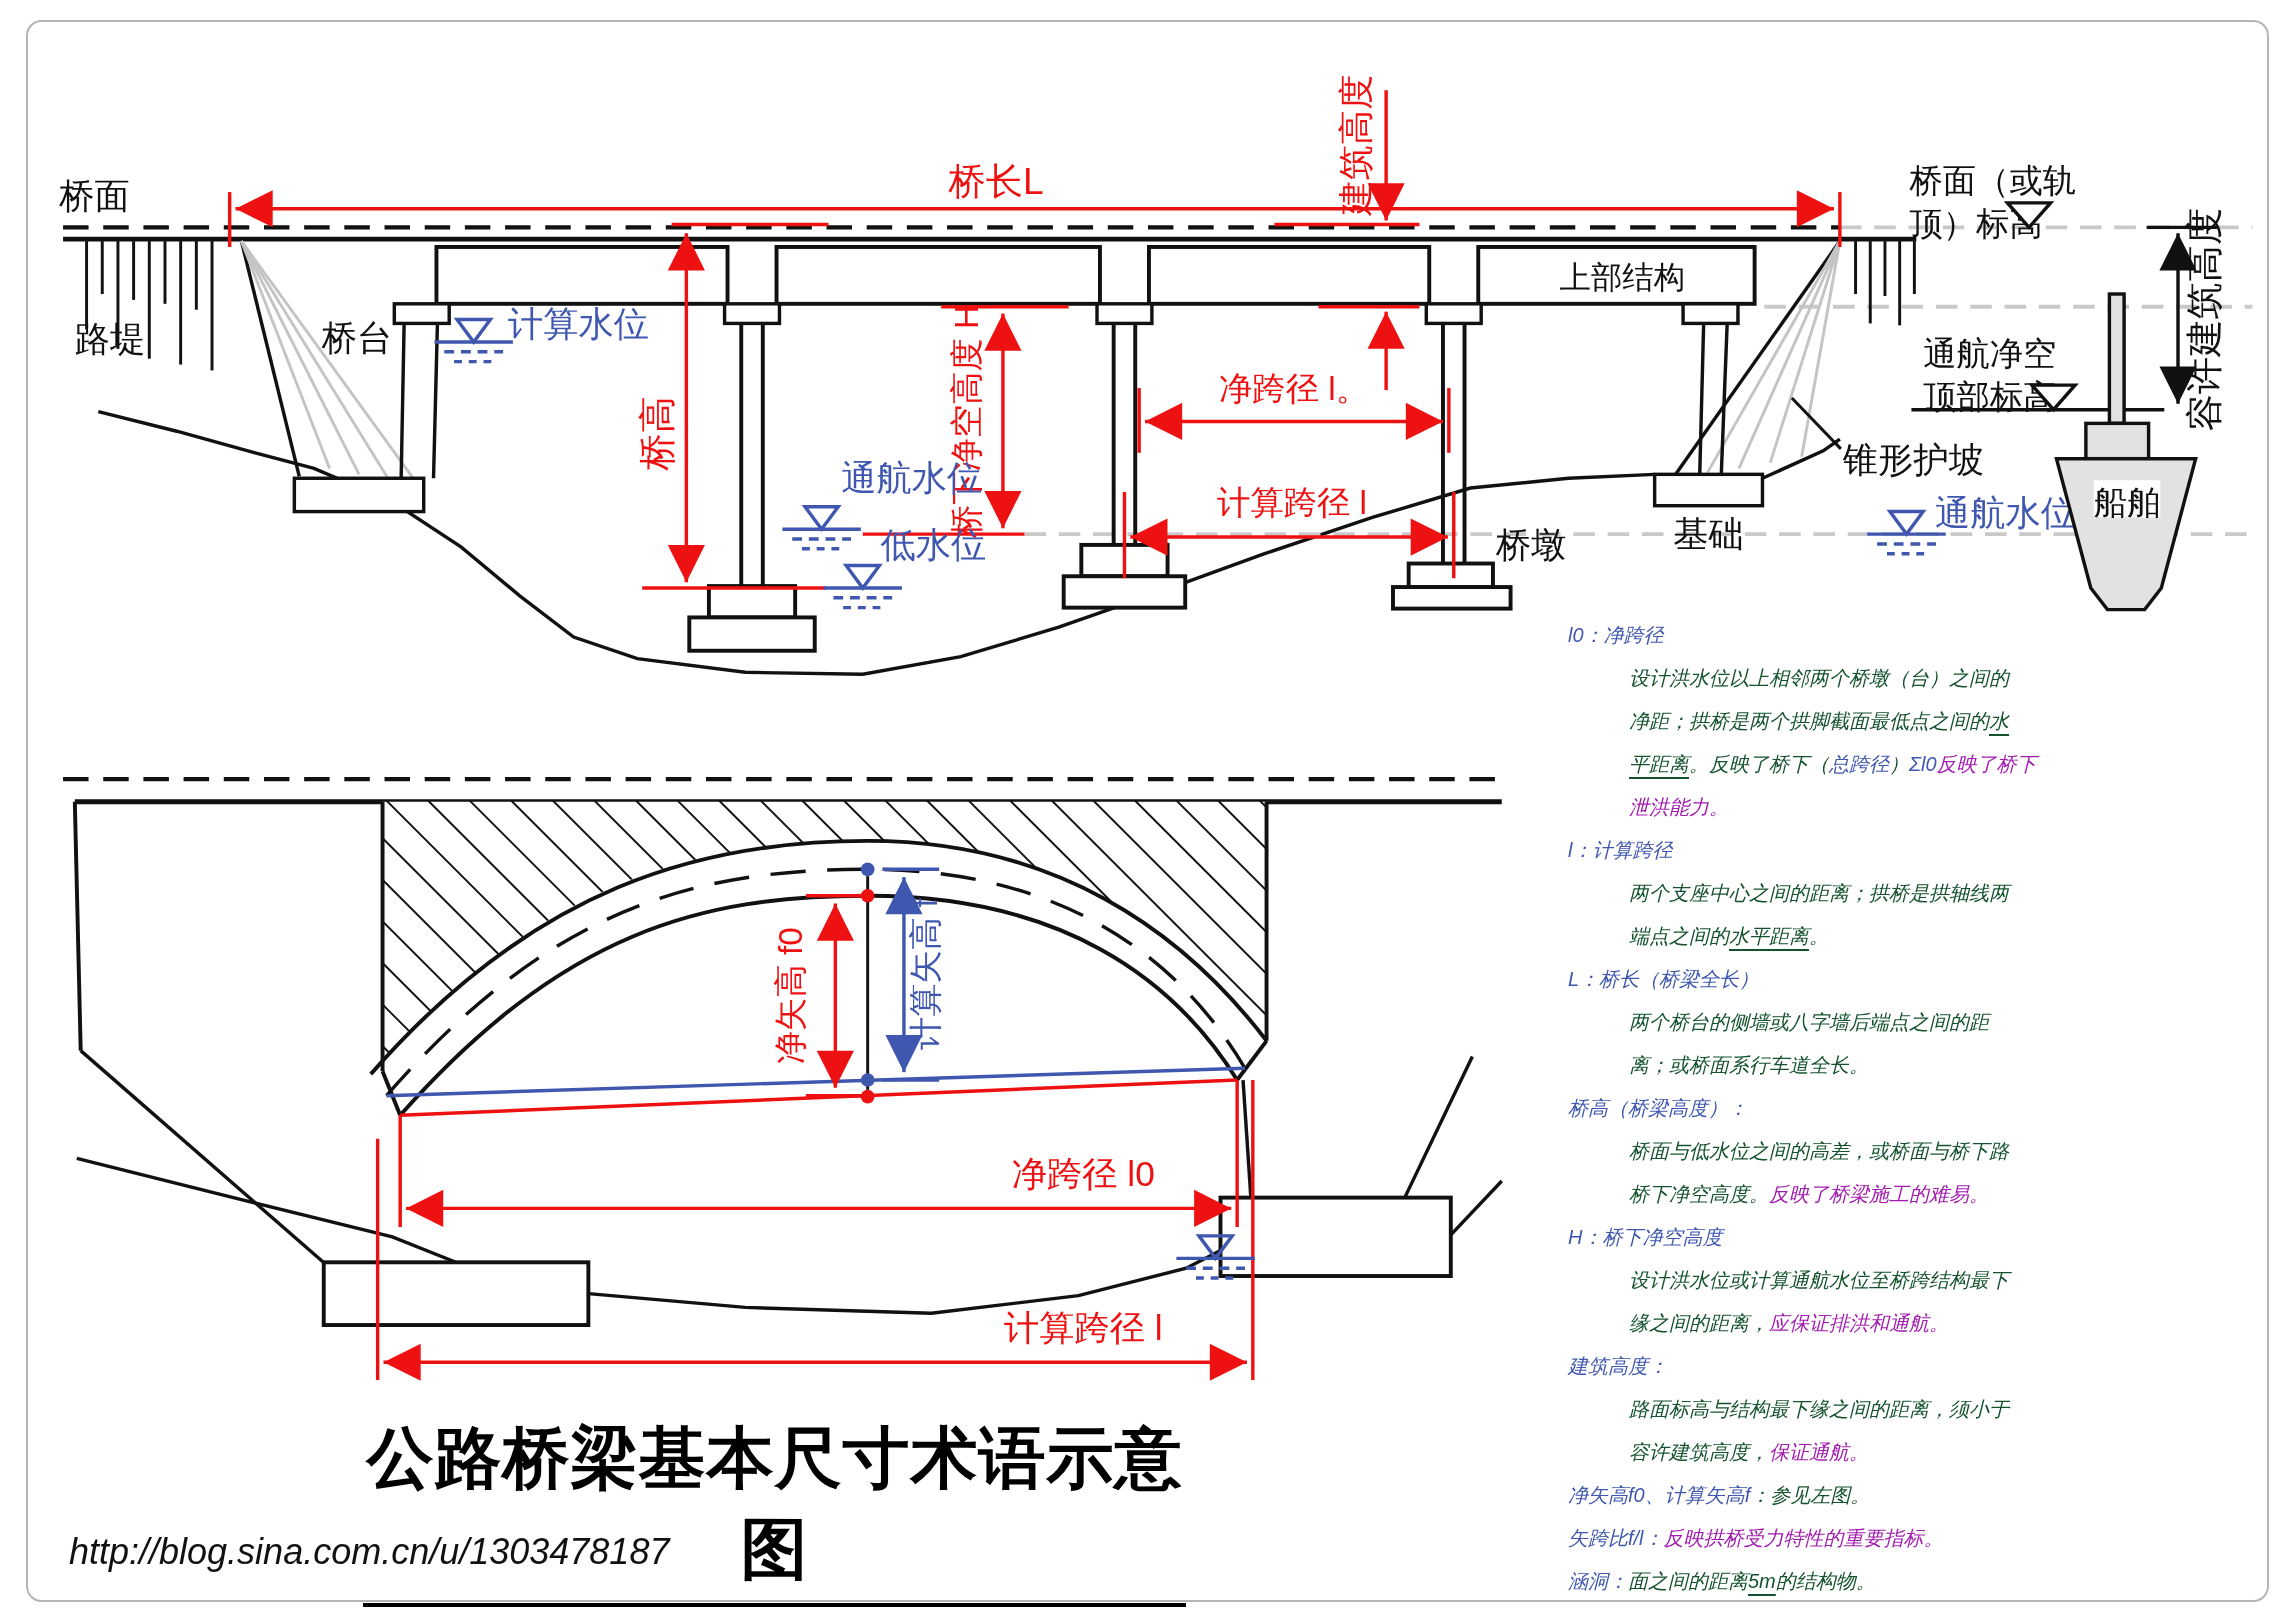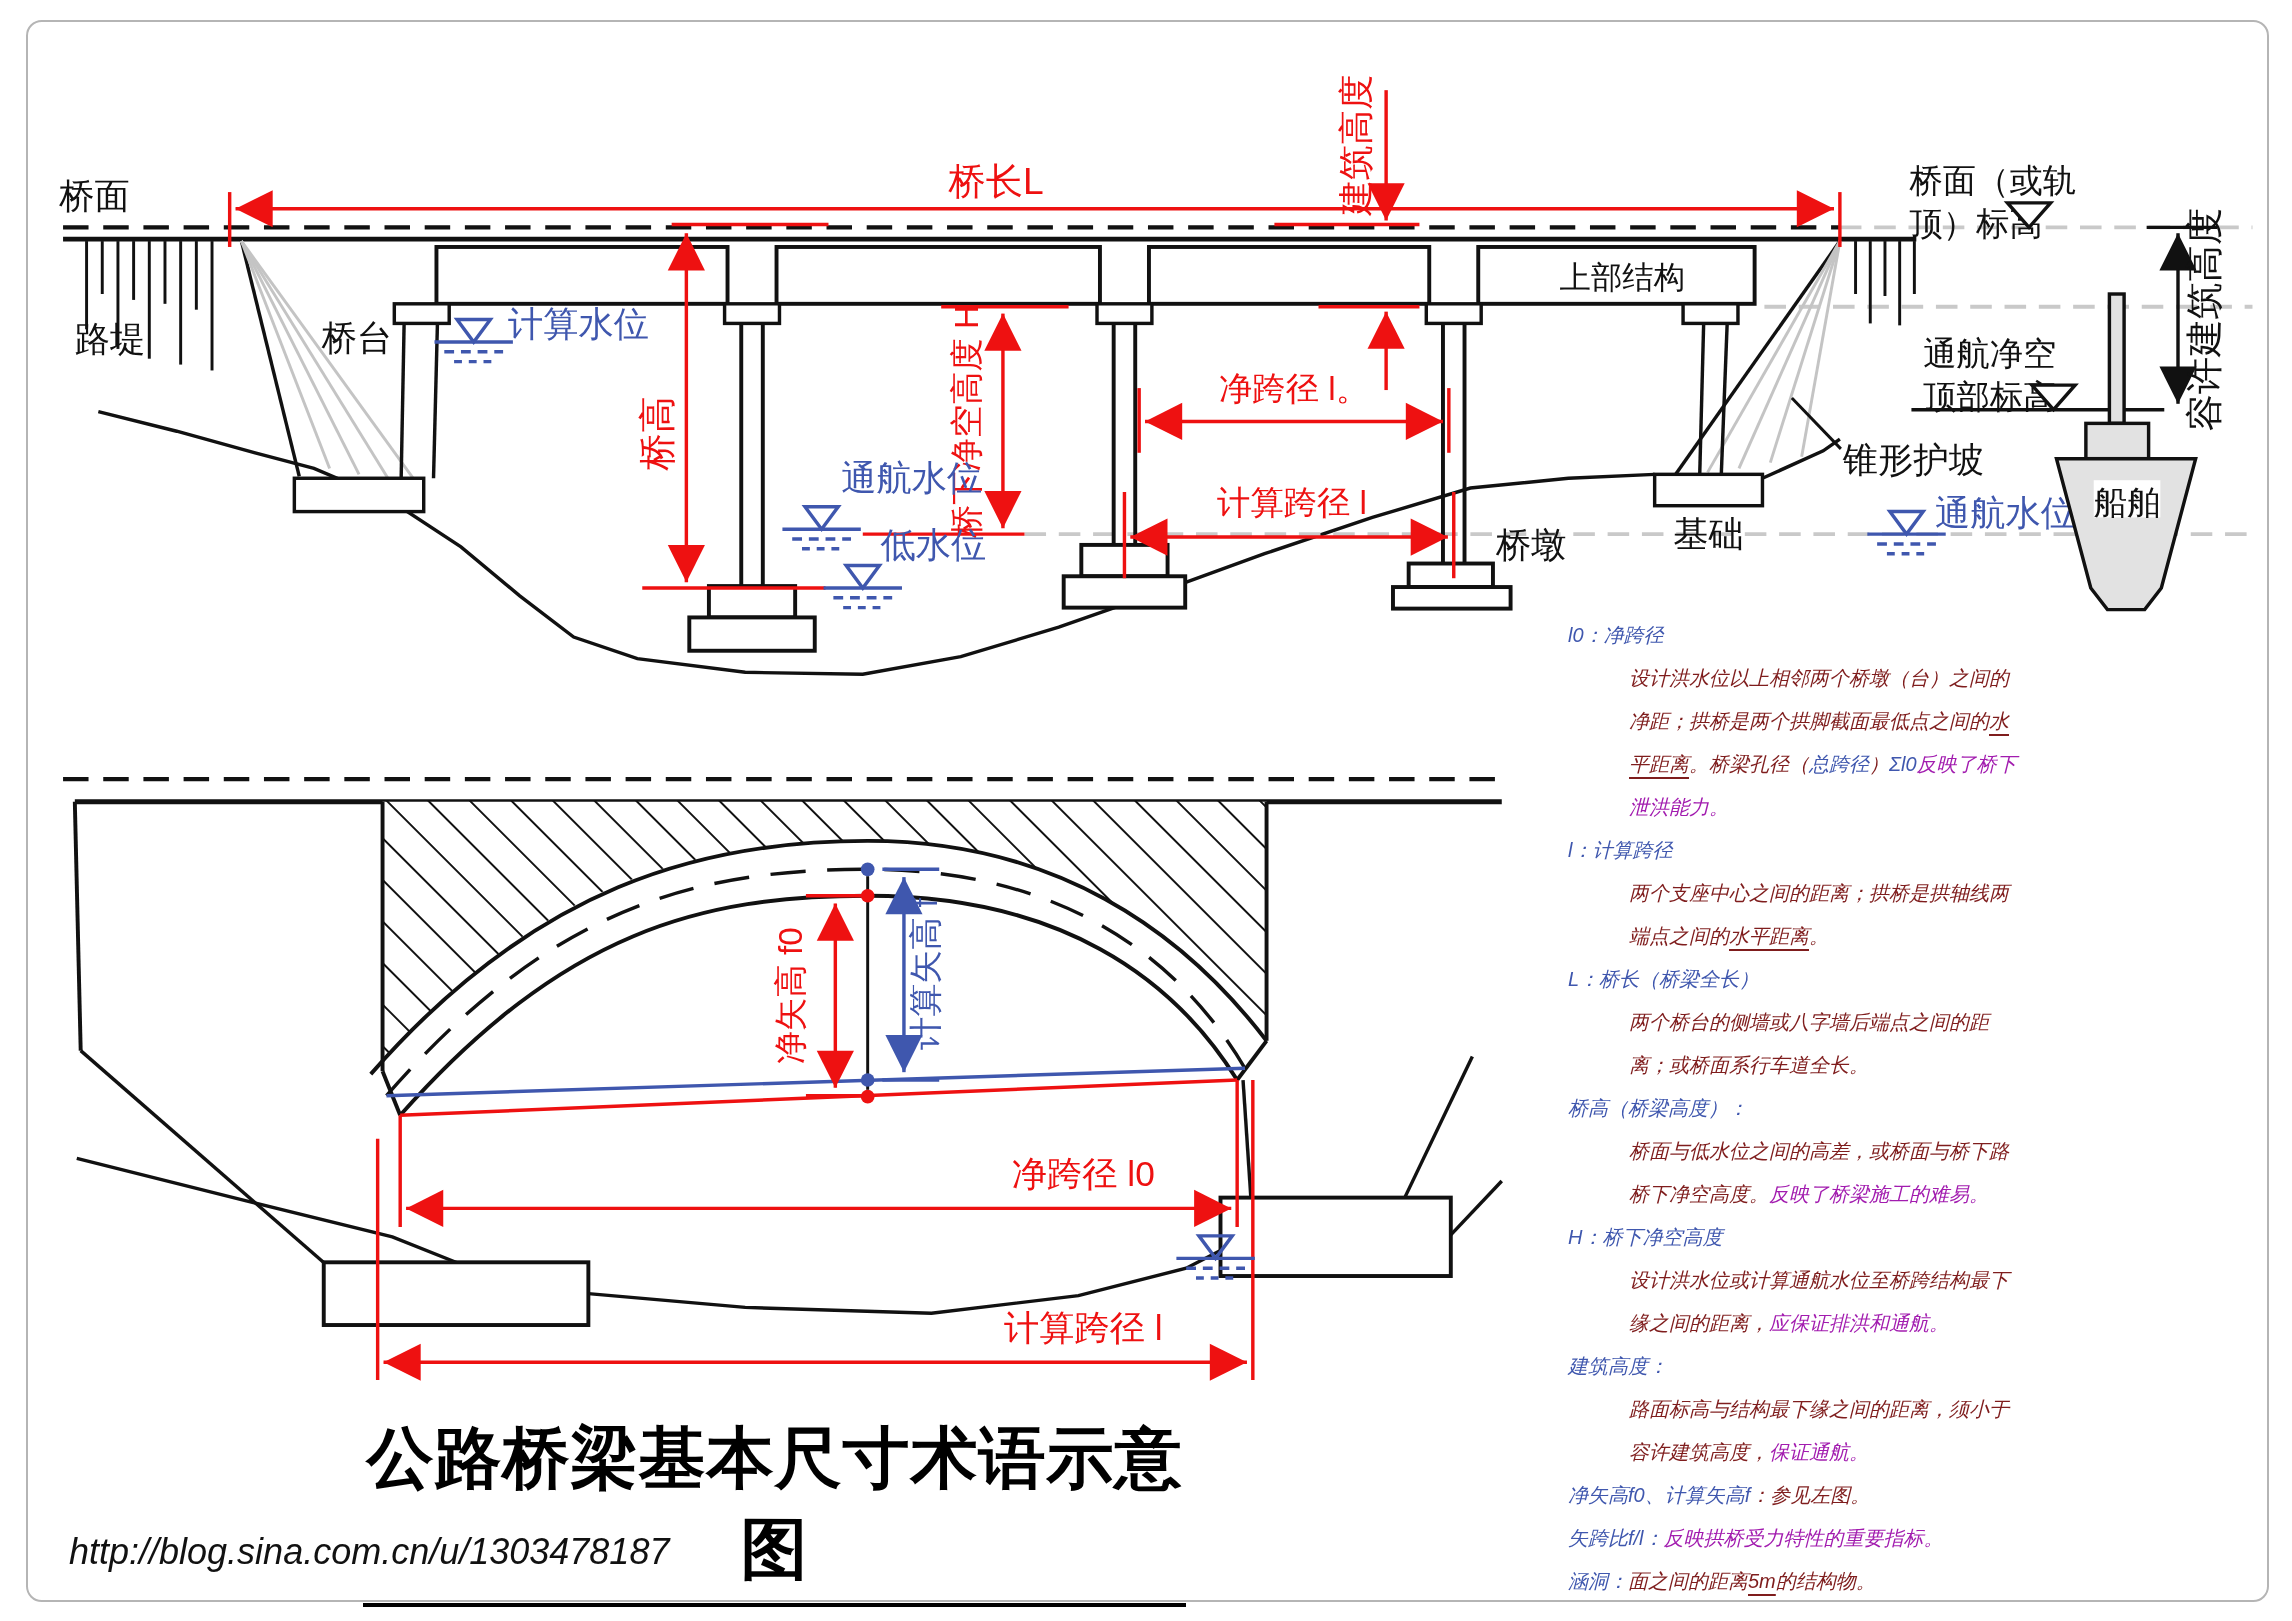--- a/index.html
+++ b/index.html
@@ -6,21 +6,21 @@
   #page{position:relative;width:2293px;height:1621px;background:#fff;overflow:hidden;
         font-family:"Liberation Sans","DejaVu Sans",sans-serif;}
   #frame{position:absolute;left:25.5px;top:19.6px;width:2239px;height:1578px;
          border:2.9px solid #b5b5b5;border-radius:15.7px;}
   svg text{font-family:"Liberation Sans","DejaVu Sans",sans-serif;}
   
   #defs{position:absolute;left:1568px;top:614px;width:696px;font-size:20px;
         line-height:43px;color:#111;letter-spacing:0;font-style:italic;}
   .defline{white-space:nowrap;height:43px;}
   .defline.ind{padding-left:61px;}
-  .k{color:#7f1d1d;}
+  .k{color:#14532d;}
   .b{color:#3f57ae;}
   .m{color:#a21caf;}
   .u{text-decoration:underline;text-underline-offset:5.9px;}
   #title{position:absolute;left:363px;top:1413px;width:823px;text-align:center;}
   #title span{display:inline-block;font-size:67px;font-weight:bold;color:#000;
               border-bottom:4.9px solid #000;padding-bottom:7.8px;letter-spacing:1px;}
   #url{position:absolute;left:69px;top:1531px;font-size:36px;color:#111;font-style:italic;}
 </style>
 </head>
 <body>
@@ -300,21 +300,21 @@
     <text x="1105" y="1367" font-size="36" fill="#ee1111" text-anchor="middle">计算跨径 l</text>
 
     <use href="#wsym" transform="translate(1240,1284)"></use>
   </svg>
 
   
   <div id="defs">
       <div class="defline"><span class="b">l0：净跨径</span></div>
       <div class="defline ind"><span class="k">设计洪水位以上相邻两个桥墩（台）之间的</span></div>
       <div class="defline ind"><span class="k">净距；拱桥是两个拱脚截面最低点之间的</span><span class="k u">水</span></div>
-      <div class="defline ind"><span class="k u">平距离</span><span class="k">。桥梁孔径（</span><span class="b">总跨径</span><span class="k">）</span><span class="b">Σl0</span><span class="m">反映了桥下</span></div>
+      <div class="defline ind"><span class="k u">平距离</span><span class="k">。反映了桥下（</span><span class="b">总跨径</span><span class="k">）</span><span class="b">Σl0</span><span class="m">反映了桥下</span></div>
       <div class="defline ind"><span class="m">泄洪能力。</span></div>
       <div class="defline"><span class="b">l：计算跨径</span></div>
       <div class="defline ind"><span class="k">两个支座中心之间的距离；拱桥是拱轴线两</span></div>
       <div class="defline ind"><span class="k">端点之间的</span><span class="k u">水平距离</span><span class="k">。</span></div>
       <div class="defline"><span class="b">L：桥长（桥梁全长）</span></div>
       <div class="defline ind"><span class="k">两个桥台的侧墙或八字墙后端点之间的距</span></div>
       <div class="defline ind"><span class="k">离；或桥面系行车道全长。</span></div>
       <div class="defline"><span class="b">桥高（桥梁高度）：</span></div>
       <div class="defline ind"><span class="k">桥面与低水位之间的高差，或桥面与桥下路</span></div>
       <div class="defline ind"><span class="k">桥下净空高度。</span><span class="m">反映了桥梁施工的难易。</span></div>

